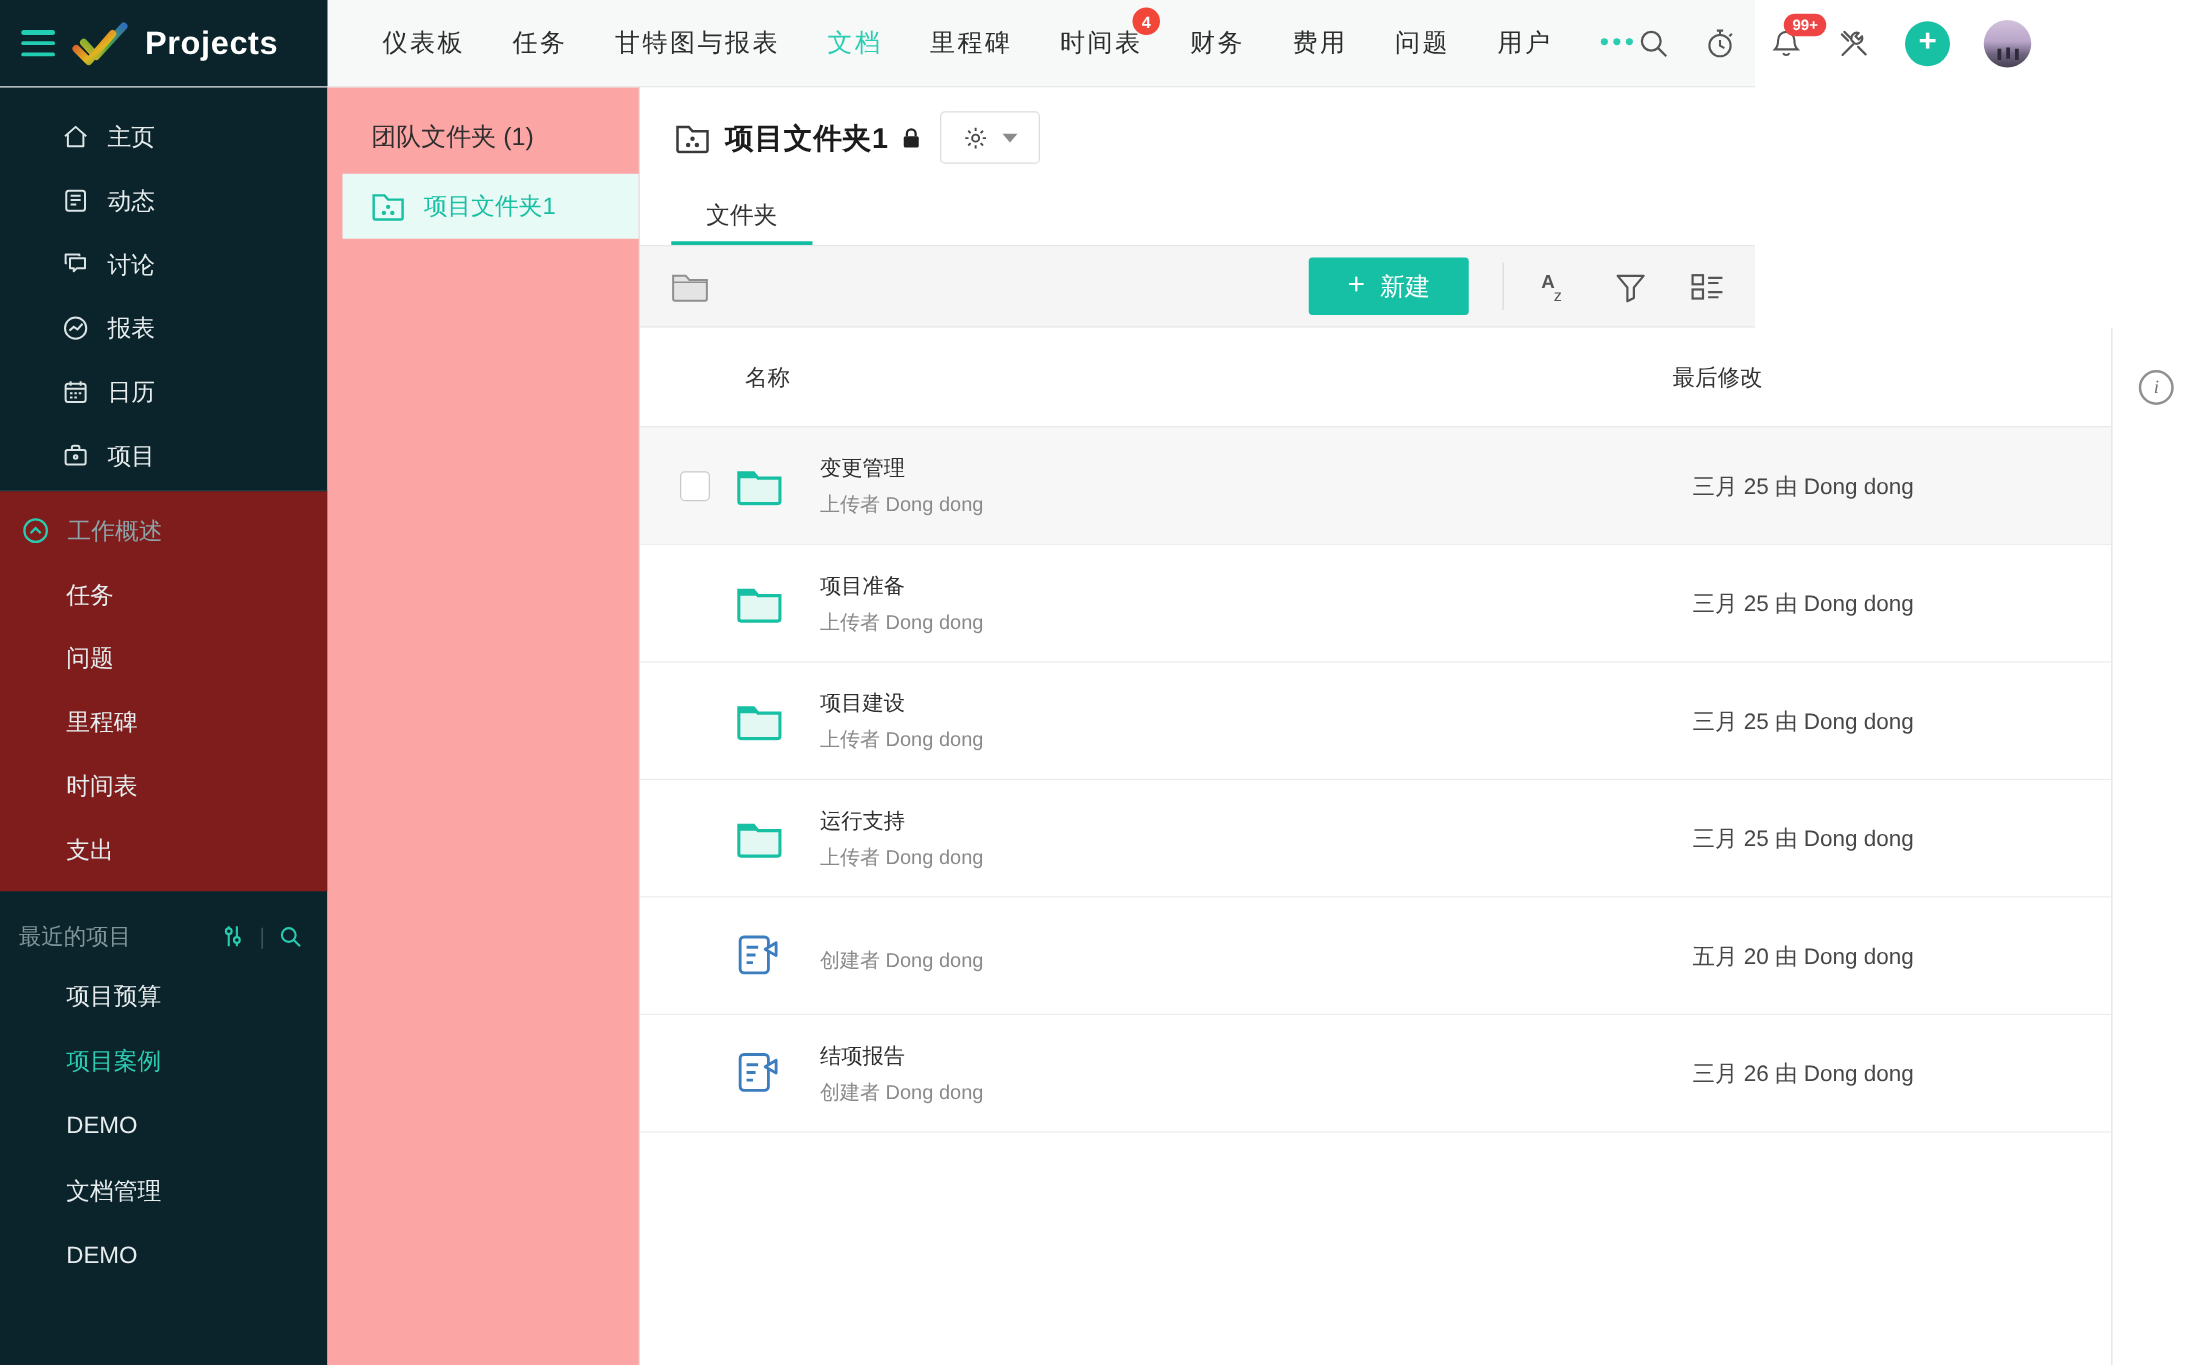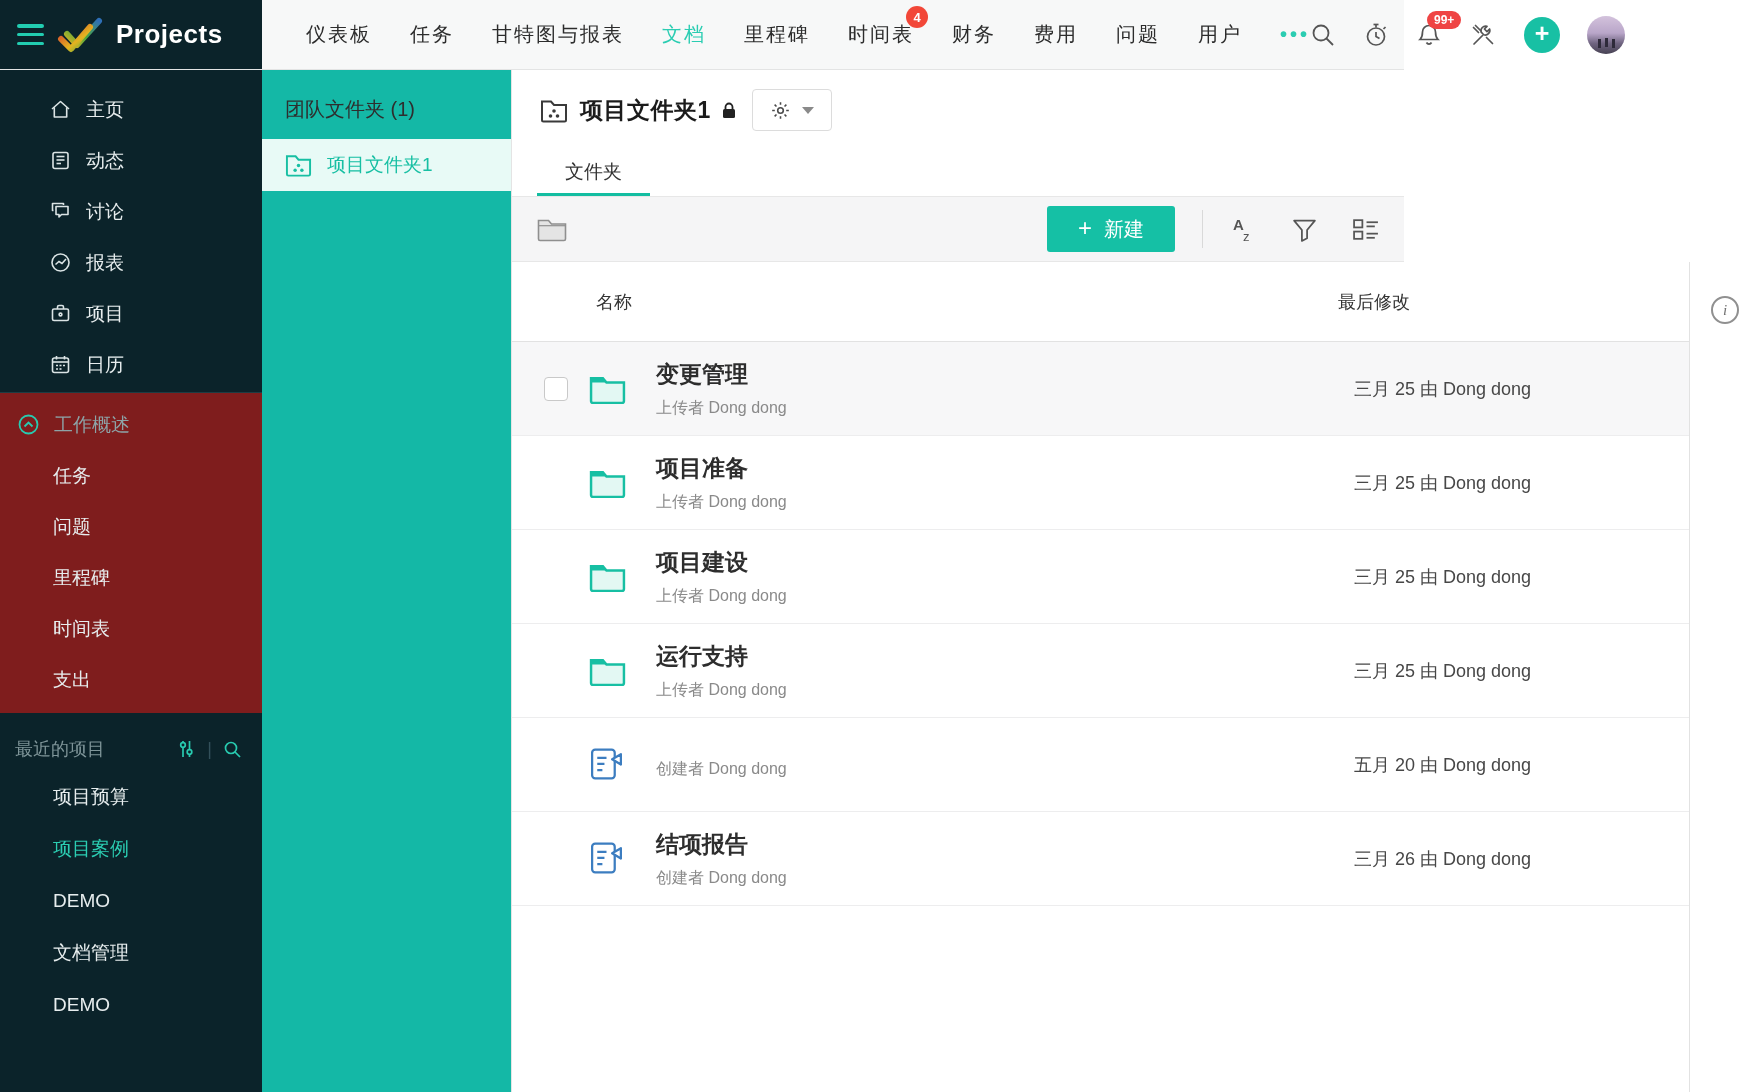--- a/index.html
+++ b/index.html
@@ -33,21 +33,21 @@
   .side-section{background:#7f1d1d;padding:6px 0 8px;}
   .section-head{height:51px;display:flex;align-items:center;gap:14px;padding-left:17px;font-size:19px;color:#8da3a7;cursor:pointer;}
   .side-sub{height:51px;display:flex;align-items:center;padding-left:53px;font-size:19px;cursor:pointer;}
   .recent-head{margin-top:14px;height:44px;display:flex;align-items:center;padding-left:15px;padding-right:20px;font-size:18px;color:#7f9599;}
   .recent-icons{margin-left:auto;display:flex;align-items:center;gap:11px;}
   .recent-pipe{color:#32505a;font-size:18px;}
   .side-sub.recent{height:52px;}
   .side-sub.teal{color:#2bcdb2;}
 
   
-  .panel2{position:absolute;top:70px;left:262px;bottom:0;width:250px;background:#14b8a6;border-right:1px solid #e4e4e4;box-sizing:border-box;}
+  .panel2{position:absolute;top:70px;left:262px;bottom:0;width:250px;background:#fca5a5;border-right:1px solid #e4e4e4;box-sizing:border-box;padding-left:12px;}
   .p2-header{padding:26px 0 0 23px;font-size:20px;color:#2e2e2e;}
   .p2-item{margin-top:16px;height:52px;background:#e8faf6;display:flex;align-items:center;gap:15px;padding-left:23px;color:#17bfa3;font-size:19px;cursor:pointer;}
 
   
   .main{position:absolute;top:70px;left:512px;right:0;bottom:0;background:#fff;}
   .m-header{height:80px;display:flex;align-items:center;padding-left:28px;}
   .m-title{font-size:23px;font-weight:bold;color:#1b1b1b;letter-spacing:.5px;margin-left:12px;}
   .m-lock{margin-left:11px;display:flex;}
   .gear-btn{margin-left:16px;width:78px;height:40px;border:1px solid #dcdcdc;border-radius:4px;background:#fff;display:flex;align-items:center;justify-content:center;gap:11px;cursor:pointer;}
   .caret-down{width:0;height:0;border-left:6px solid transparent;border-right:6px solid transparent;border-top:7px solid #8a8a8a;}
@@ -62,21 +62,21 @@
   .tool-icon + .tool-icon{margin-left:34px;}
 
   .t-head{position:relative;height:80px;width:1177px;border-bottom:1px solid #e2e2e2;box-sizing:border-box;}
   .th-name{position:absolute;left:84px;top:50%;transform:translateY(-50%);font-size:18px;color:#333;}
   .th-date{position:absolute;left:826px;top:50%;transform:translateY(-50%);font-size:18px;color:#333;}
   .t-row{position:relative;height:94px;width:1177px;border-bottom:1px solid #ededee;box-sizing:border-box;}
   .t-row.hovered{background:#f7f7f8;}
   .row-check{position:absolute;left:32px;top:50%;transform:translateY(-50%);width:22px;height:22px;border:1px solid #c9c9c9;border-radius:4px;background:#fff;cursor:pointer;}
   .row-icon{position:absolute;left:77px;top:50%;transform:translateY(-50%);display:flex;}
   .row-text{position:absolute;left:144px;top:50%;transform:translateY(-50%);}
-  .row-name{font-size:23px;color:#2d2d2d;font-weight:700;cursor:pointer;}
+  .row-name{font-size:17px;color:#2d2d2d;font-weight:400;cursor:pointer;}
   .row-sub{font-size:16px;color:#8a8a8a;margin-top:8px;}
   .row-date{position:absolute;left:842px;top:50%;transform:translateY(-50%);font-size:18px;color:#474747;}
 
   .rail{position:absolute;left:1177px;top:192px;bottom:0;width:1px;background:#e2e2e2;}
   .info-btn{position:absolute;left:1199px;top:226px;width:28px;height:28px;border-radius:50%;border:2px solid #909090;box-sizing:border-box;display:flex;align-items:center;justify-content:center;color:#707070;font-size:15px;font-style:italic;font-family:"Liberation Serif",serif;cursor:pointer;}
 </style>
 </head>
 <body>
 
 <div class="app">
@@ -188,39 +188,39 @@
     </div>
     <div class="side-item">
       <svg width="23" height="23" viewBox="0 0 23 23" fill="none" stroke="#dbe4e5" stroke-width="1.6">
           <circle cx="11.5" cy="11.5" r="8.5"></circle>
           <path d="M6.5 13.5 l3.5 -3 3 2 4 -4.5"></path>
         </svg>
       <span>报表</span>
     </div>
     <div class="side-item">
       <svg width="23" height="23" viewBox="0 0 23 23" fill="none" stroke="#dbe4e5" stroke-width="1.6">
-          <rect x="3.5" y="7" width="16" height="11.5" rx="1.5"></rect>
-          <path d="M8.5 7 V5 a1.5 1.5 0 0 1 1.5 -1.5 h3 A1.5 1.5 0 0 1 14.5 5 v2"></path>
-          <circle cx="11.5" cy="12.5" r="1.4"></circle>
-        </svg>
-      <span>项目</span>
-    </div>
-    <div class="side-item">
-      <svg width="23" height="23" viewBox="0 0 23 23" fill="none" stroke="#dbe4e5" stroke-width="1.6">
           <rect x="3.5" y="5" width="16" height="14.5" rx="2"></rect>
           <line x1="3.5" y1="9" x2="19.5" y2="9"></line>
           <line x1="7.5" y1="3" x2="7.5" y2="6.5"></line>
           <line x1="15.5" y1="3" x2="15.5" y2="6.5"></line>
           <line x1="7" y1="12.5" x2="9" y2="12.5"></line>
           <line x1="10.5" y1="12.5" x2="12.5" y2="12.5"></line>
           <line x1="14" y1="12.5" x2="16" y2="12.5"></line>
           <line x1="7" y1="16" x2="9" y2="16"></line>
           <line x1="10.5" y1="16" x2="12.5" y2="16"></line>
         </svg>
       <span>日历</span>
+    </div>
+    <div class="side-item">
+      <svg width="23" height="23" viewBox="0 0 23 23" fill="none" stroke="#dbe4e5" stroke-width="1.6">
+          <rect x="3.5" y="7" width="16" height="11.5" rx="1.5"></rect>
+          <path d="M8.5 7 V5 a1.5 1.5 0 0 1 1.5 -1.5 h3 A1.5 1.5 0 0 1 14.5 5 v2"></path>
+          <circle cx="11.5" cy="12.5" r="1.4"></circle>
+        </svg>
+      <span>项目</span>
     </div>
 
     <div class="side-divider"></div>
 
     <div class="side-section">
       <div class="section-head">
         <svg width="23" height="23" viewBox="0 0 23 23" fill="none" stroke="#28cbb0" stroke-width="1.8">
             <circle cx="11.5" cy="11.5" r="9"></circle>
             <path d="M7.5 13.5 l4 -4 4 4"></path>
           </svg>

